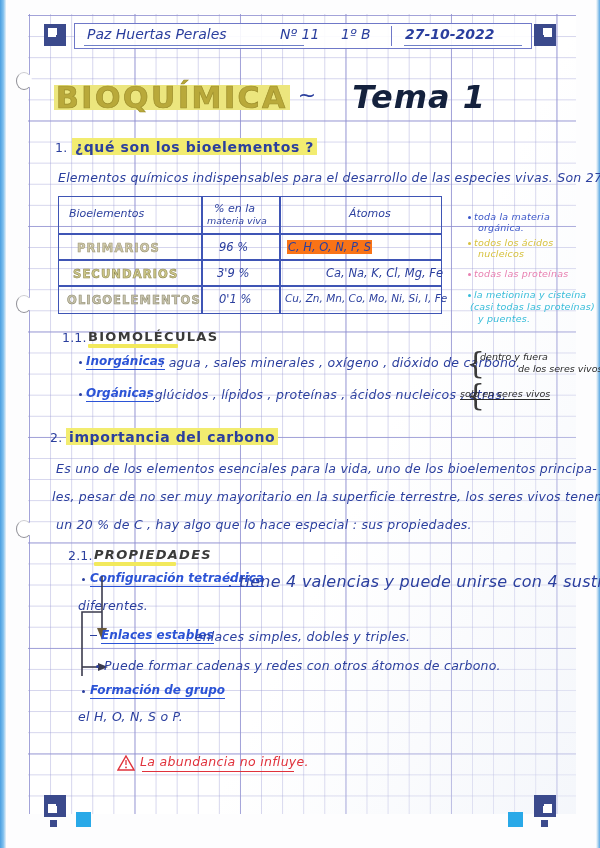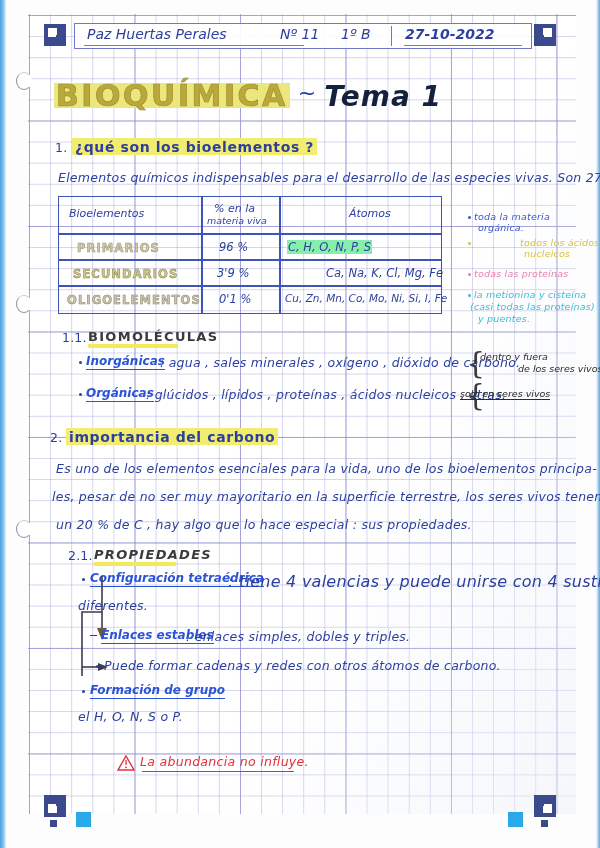--- a/index.html
+++ b/index.html
@@ -100,22 +100,23 @@
   }
   .title-main{
     font-size:30px;font-weight:700;letter-spacing:2.5px;
     color:#b9a93a;
     -webkit-text-stroke:.7px #9d8f2c;
     background:linear-gradient(transparent 14%, #ece67e 14%, #ece67e 86%, transparent 86%);
     padding:0 2px;
   }
   .title-tilde{font-size:22px;color:#2b3f9e;padding:0 8px;vertical-align:6px;}
   .title-tema{
-    font-size:28px;font-weight:700;font-style:italic;color:#14213d;
+    font-size:32px;font-weight:700;font-style:italic;color:#14213d;
     letter-spacing:1px;
+    padding-left:28px;
   }
 
   
   .h-num{font-size:12.5px;color:#2b3f9e;}
   .hl-yellow{
     background:#f2ec70;
     padding:1px 3px 0 3px;
   }
   .h1-txt{
     font-size:14px;color:#2b3f9e;font-weight:600;letter-spacing:.6px;
@@ -147,29 +148,29 @@
   .cat{
     position:absolute;font-size:11.5px;letter-spacing:1.1px;white-space:nowrap;
     font-weight:600;
   }
   .cat-prim{color:#cfc9a8;-webkit-text-stroke:.55px #9a9374;}
   .cat-sec{color:#cfc98a;-webkit-text-stroke:.55px #8b8450;}
   .cat-olig{color:#c9c5ae;-webkit-text-stroke:.55px #8e8a6e;}
 
   
   .atom-hl{padding:0 1px;}
-  .hl-pink{background:#86efac;}
+  .hl-pink{background:#f97316;}
 
   
   .mnote{
     position:absolute;font-size:9.5px;font-style:italic;white-space:nowrap;
     letter-spacing:.2px;
   }
   .mn-blue{color:#3a55c8;}
-  .mn-yellow{color:#d7c13e;padding-left:46px;}
+  .mn-yellow{color:#d7c13e;}
   .mn-pink{color:#e87fb0;}
   .mn-cyan{color:#36bcd9;}
   .mdot{position:absolute;width:3px;height:3px;border-radius:50%;}
 
   
   .bullet{position:absolute;width:3px;height:3px;background:#2b3f9e;border-radius:50%;}
   .dash{position:absolute;width:7px;height:1.4px;background:#2b3f9e;}
   .term{
     position:absolute;font-size:12px;color:#2b3f9e;font-style:italic;
     font-weight:600;white-space:nowrap;

